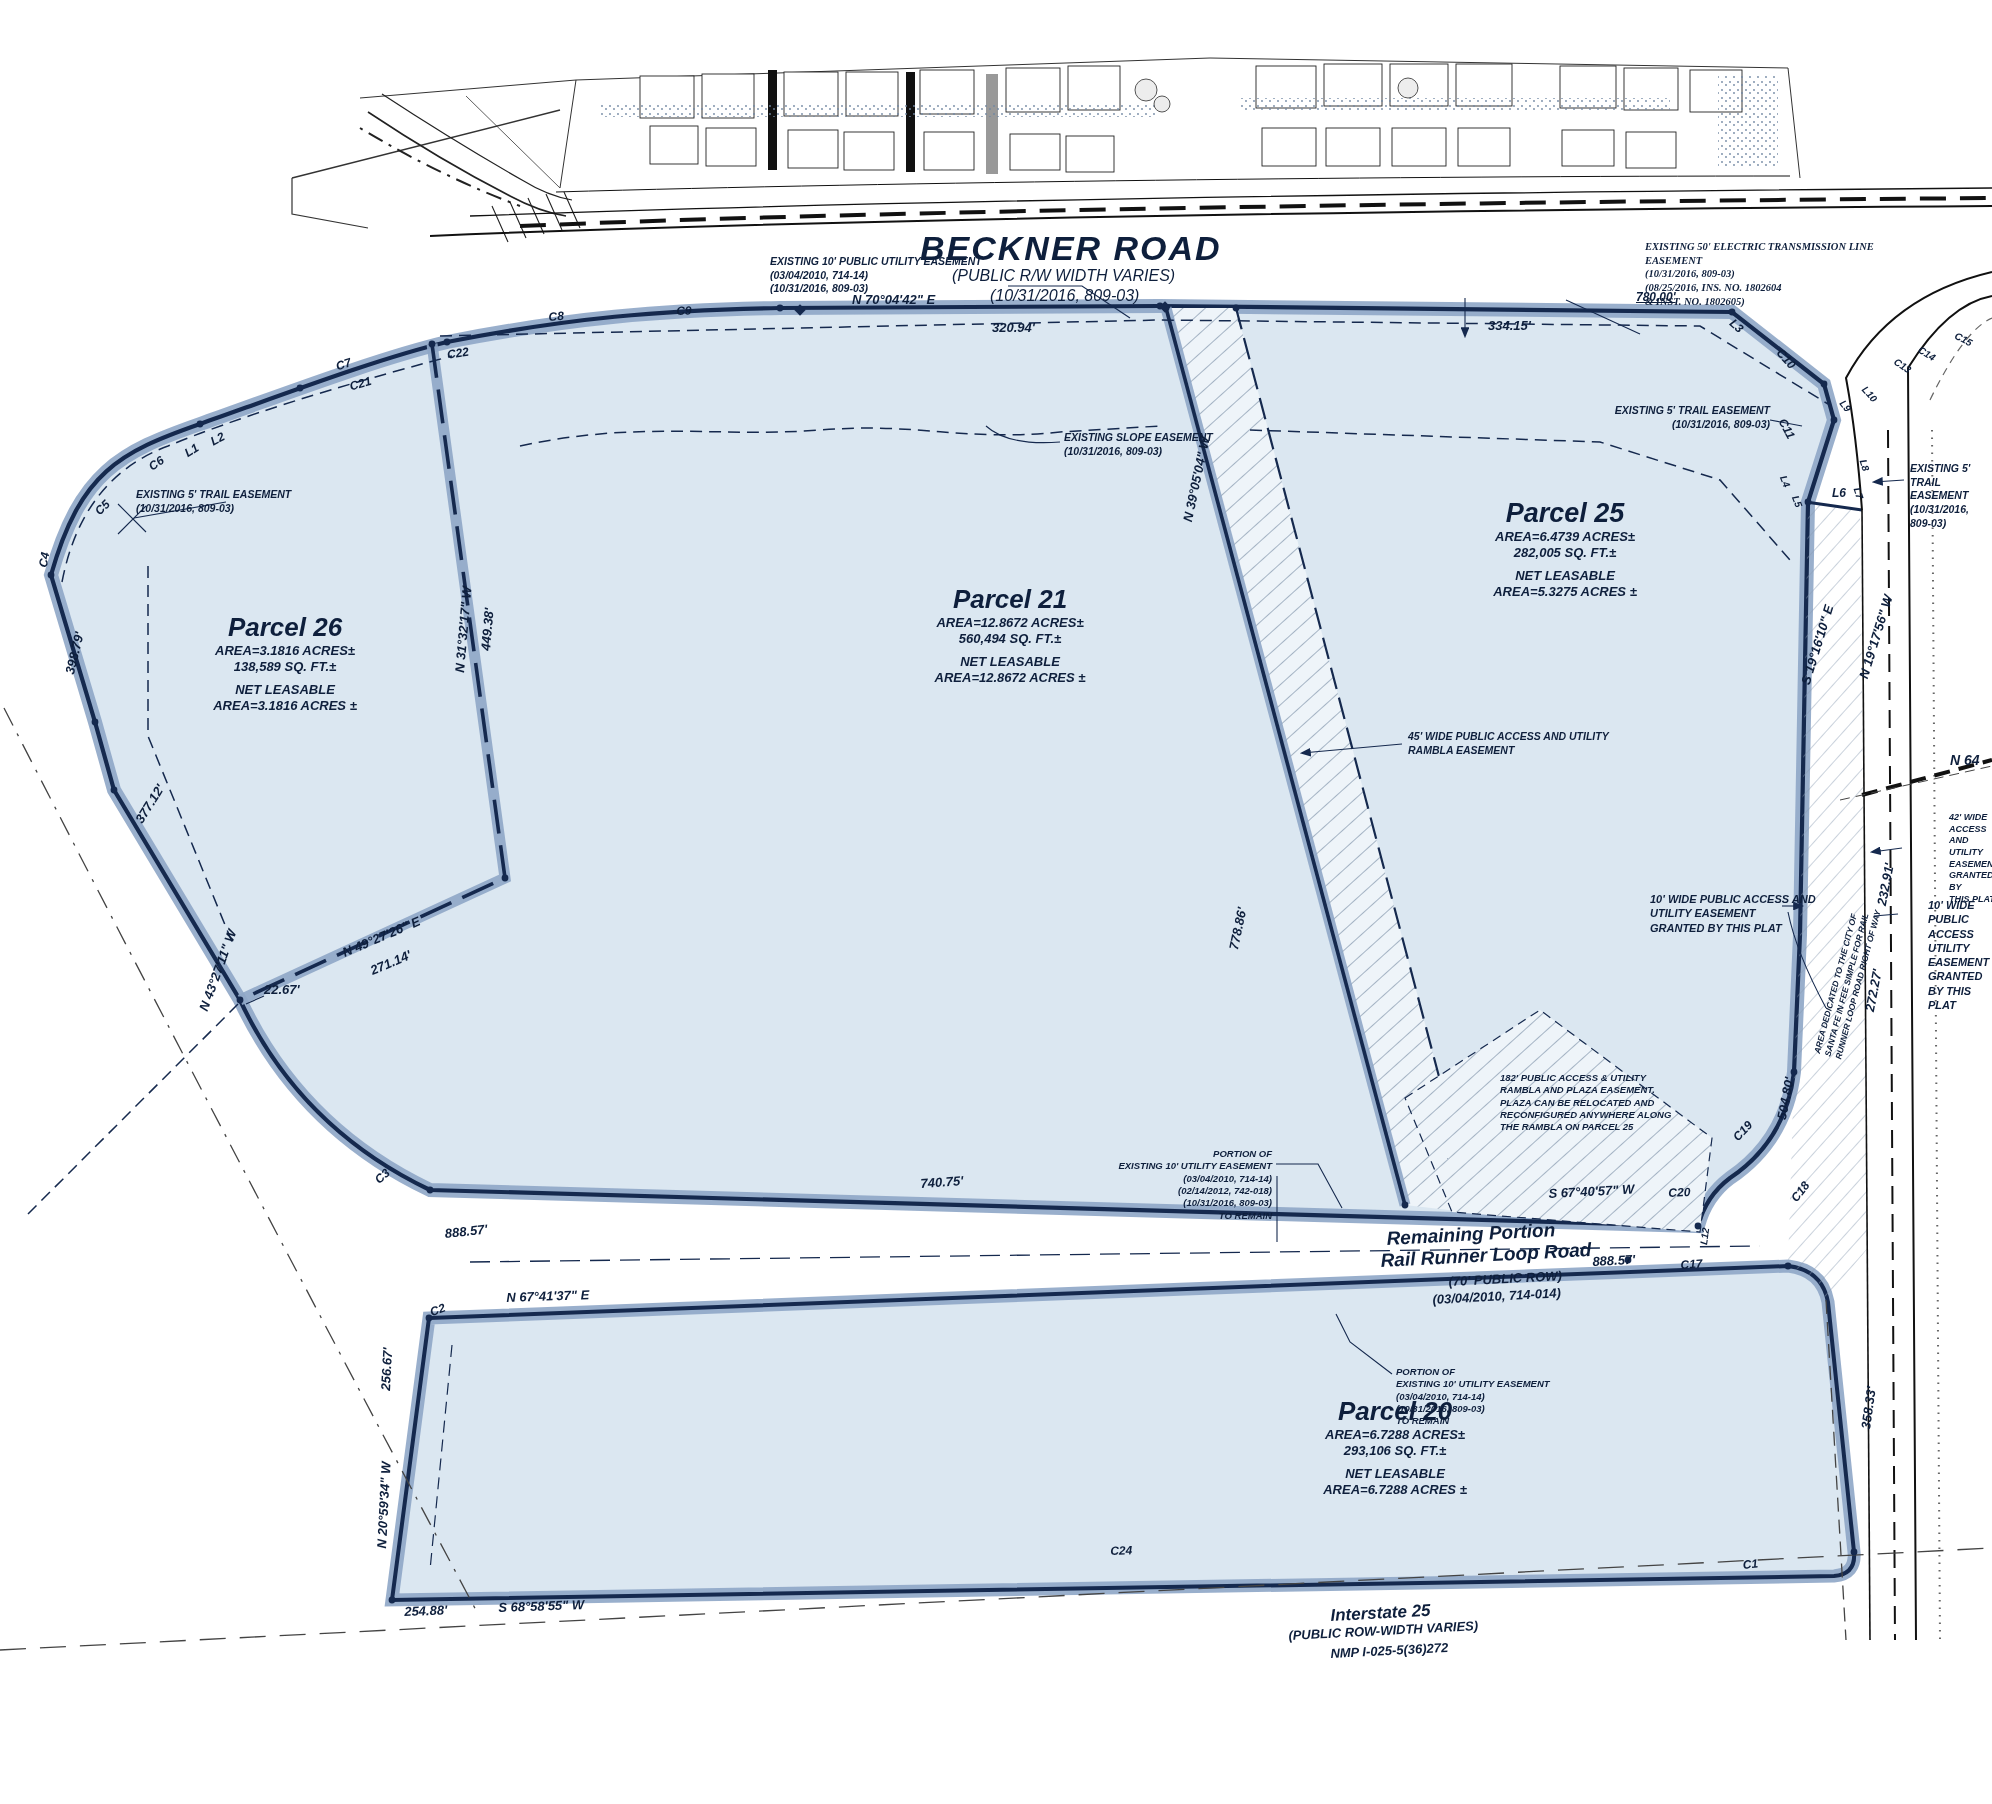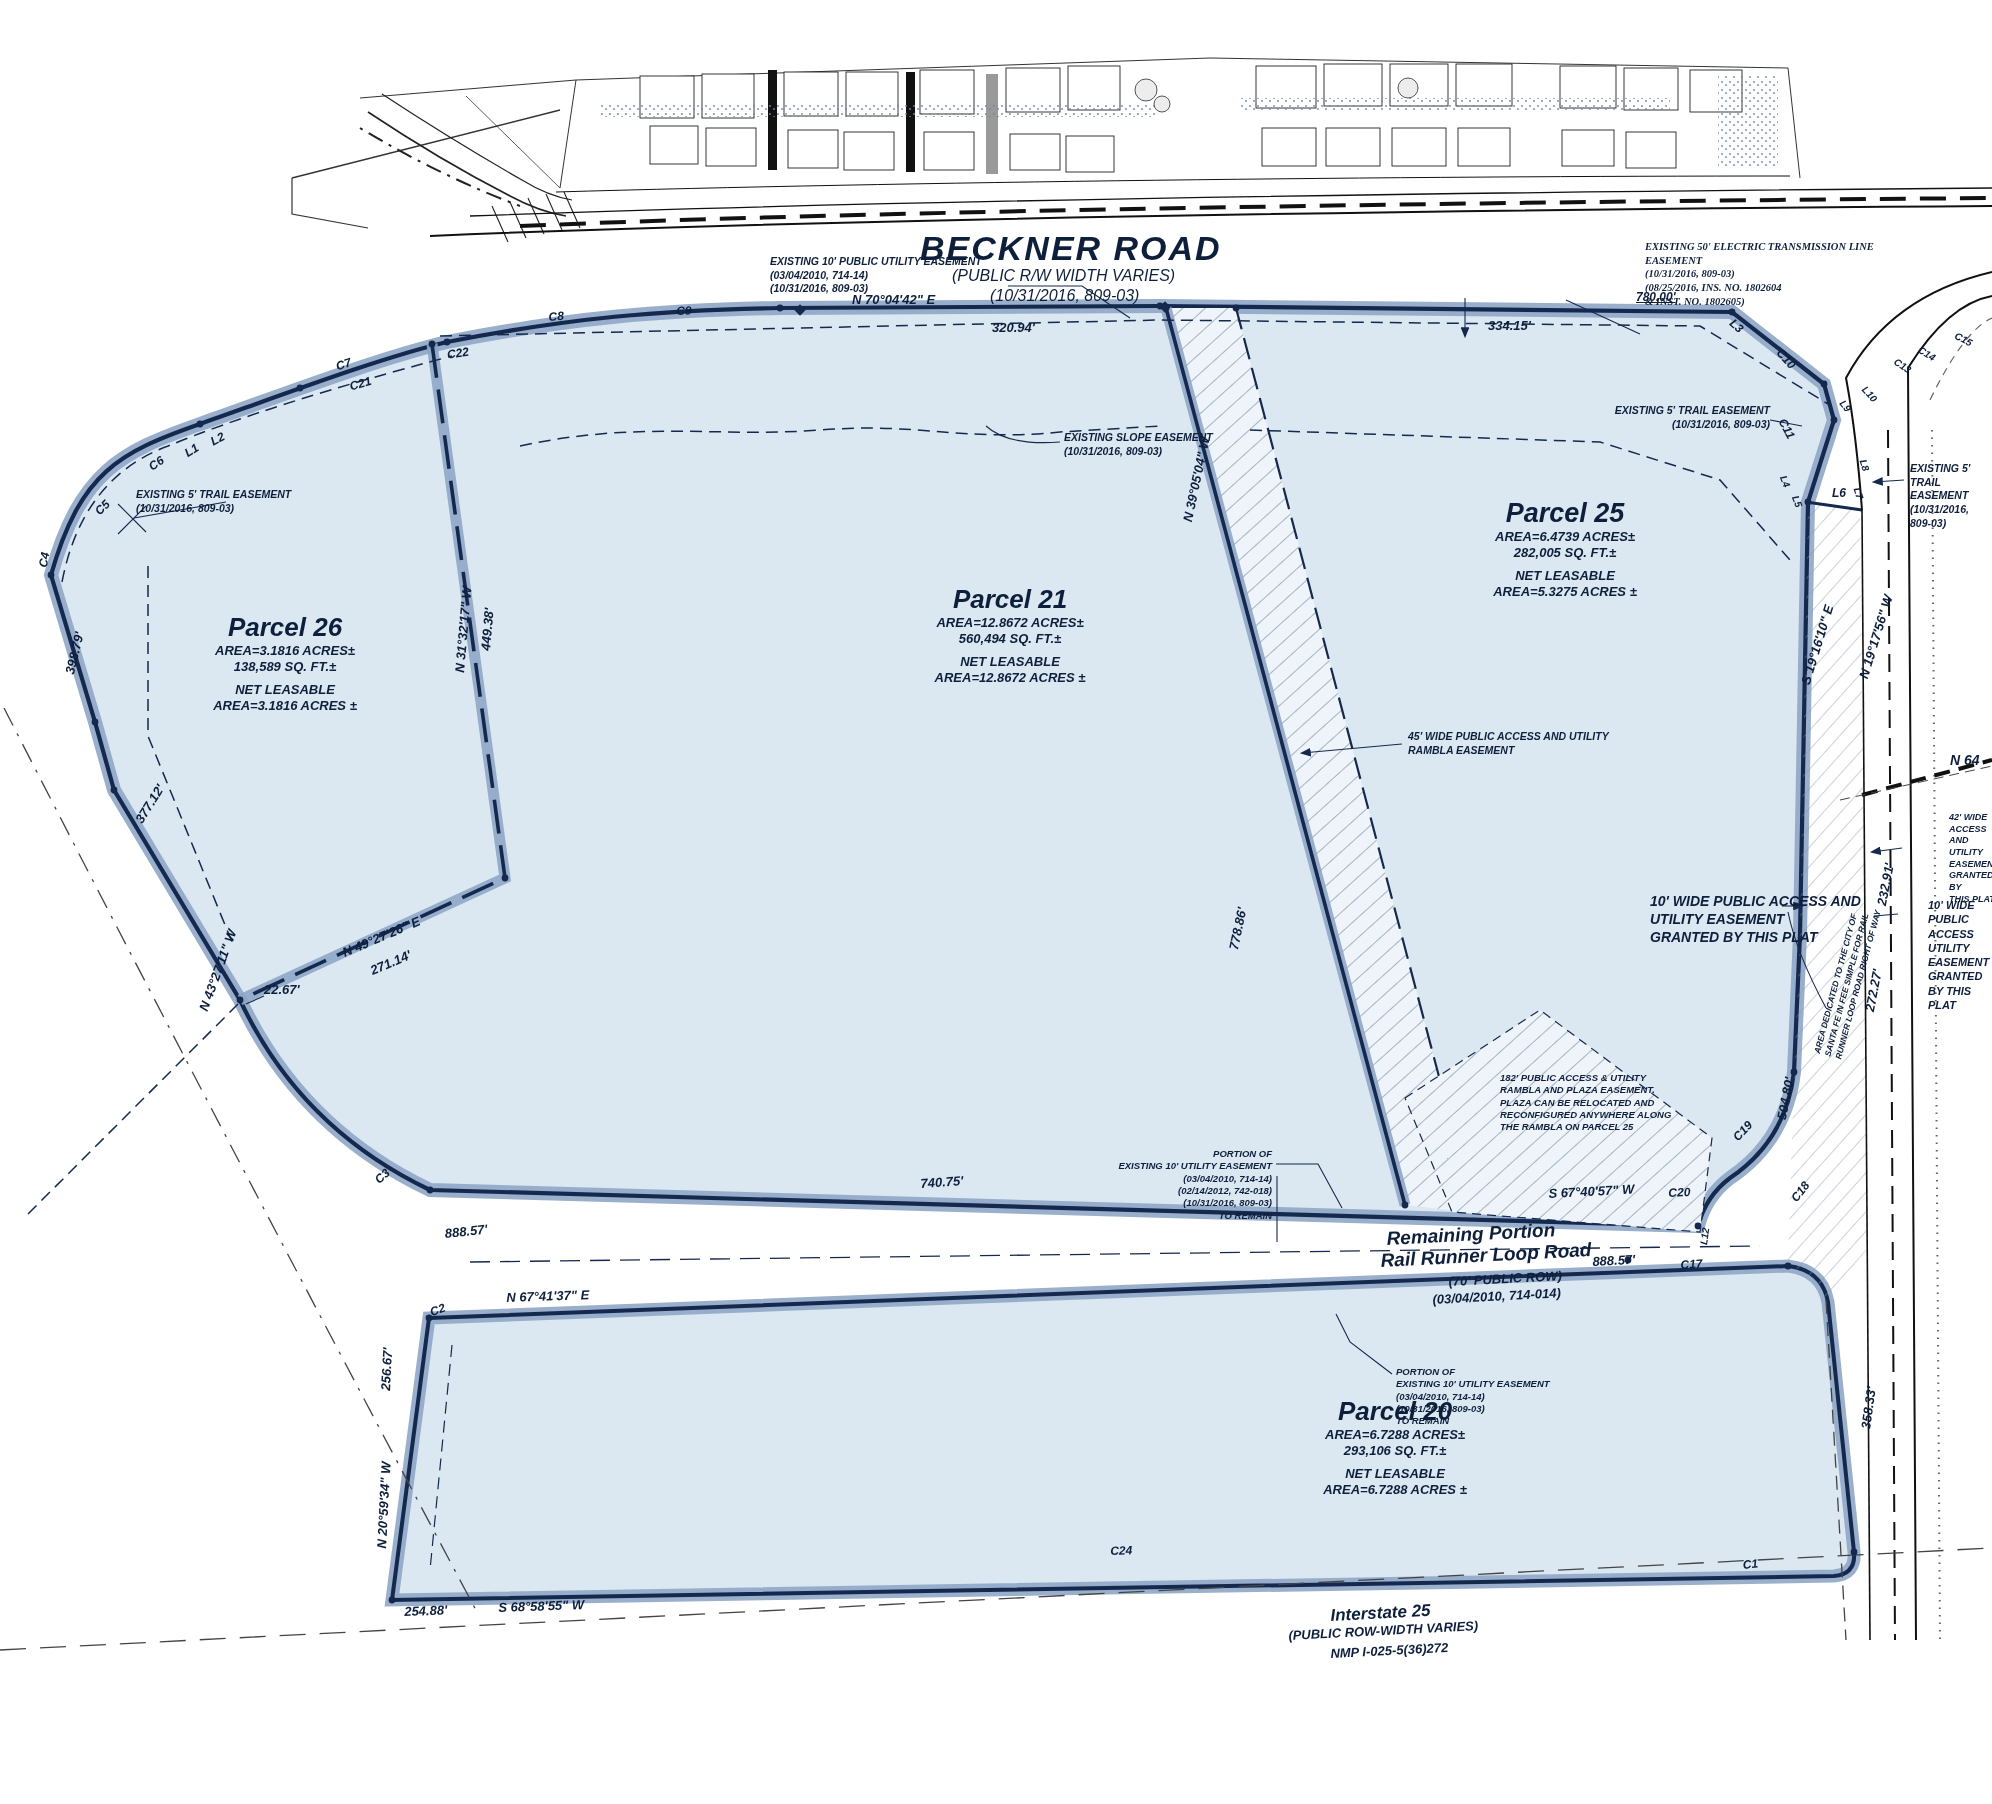--- a/index.html
+++ b/index.html
@@ -267,21 +267,21 @@
 (10/31/2016, 809-03)</div>
 <div class="lbl note" style="left:1608px;top:404px;width:162px;text-align:right;">EXISTING 5' TRAIL EASEMENT
 (10/31/2016, 809-03)</div>
 <div class="lbl note" style="left:1910px;top:462px;">EXISTING 5'
 TRAIL
 EASEMENT
 (10/31/2016,
 809-03)</div>
 <div class="lbl note" style="left:1408px;top:730px;">45' WIDE PUBLIC ACCESS AND UTILITY
 RAMBLA EASEMENT</div>
-<div class="lbl note" style="left:1650px;top:892px;font-size:14px;">10' WIDE PUBLIC ACCESS AND
+<div class="lbl note" style="left:1650px;top:892px;font-size:11px;">10' WIDE PUBLIC ACCESS AND
 UTILITY EASEMENT
 GRANTED BY THIS PLAT</div>
 <div class="lbl note" style="left:1949px;top:812px;font-size:9px;">42' WIDE ACCESS
 AND UTILITY
 EASEMENT
 GRANTED BY
 THIS PLAT</div>
 <div class="lbl note" style="left:1904px;top:898px;font-size:11px;margin-left:24px;">10' WIDE PUBLIC ACCESS
 UTILITY EASEMENT
 GRANTED BY THIS PLAT</div>

